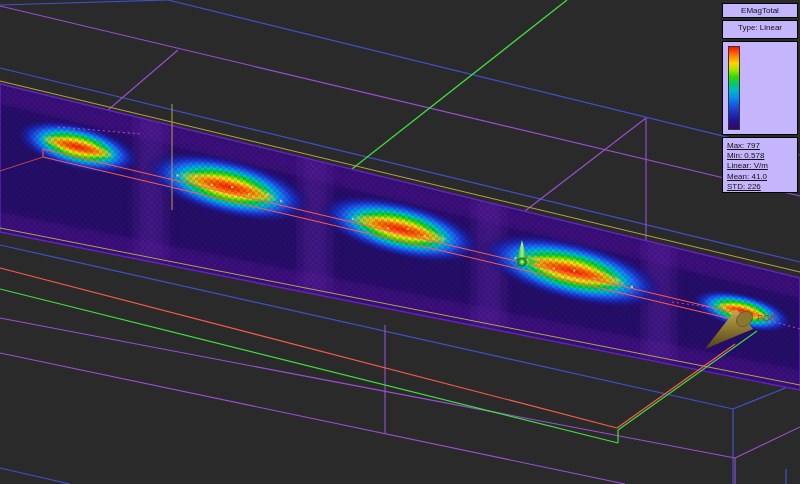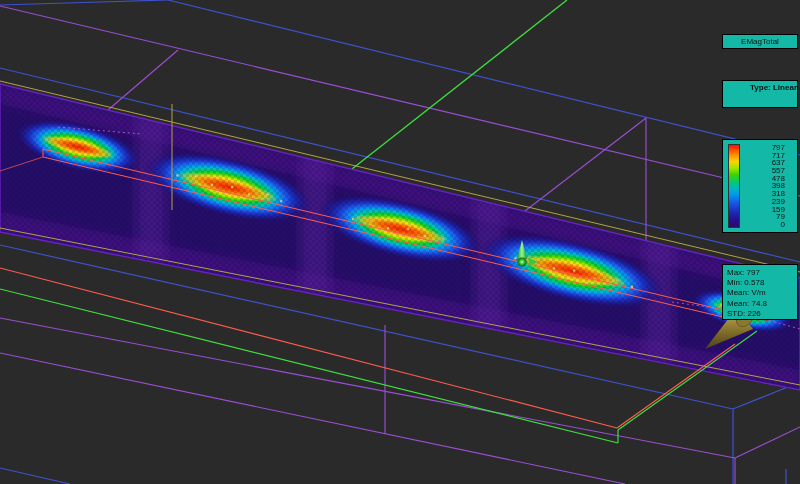--- a/index.html
+++ b/index.html
@@ -1,32 +1,32 @@
 <!DOCTYPE html>
 <html><head>
 <meta charset="utf-8">
 <style>
   html,body{margin:0;padding:0;background:#2a2a2a;}
   #stage{position:relative;width:800px;height:484px;overflow:hidden;background:#2a2a2a;
          font-family:"Liberation Sans", sans-serif;}
   #scene{position:absolute;left:0;top:0;}
   
   .legend{position:absolute;left:722px;top:3px;width:76px;font-size:8px;color:#111;}
-  .lg-box{background:#14b8a6;border:1px solid #000;margin-bottom:2px;box-sizing:border-box;margin-top:31px;}
+  .lg-box{background:#c4b5fd;border:1px solid #000;margin-bottom:2px;box-sizing:border-box;}
   .lg-title{height:15px;line-height:13px;text-align:center;}
-  .lg-type{height:28px;line-height:14px;text-align:right;font-weight:bold;}
+  .lg-type{height:19px;line-height:14px;text-align:center;}
   .lg-bar{height:94px;display:flex;padding:4px 3px 4px 5px;}
   .bar{width:12px;height:84px;border:1px solid #333;box-sizing:border-box;
        background:linear-gradient(to bottom,
          #ff0f00 0%, #ff7a00 10%, #ffd400 20%, #a0e800 28%, #3fd400 36%,
          #00c87a 46%, #00b4c8 54%, #0090f0 62%, #1b50e0 72%, #1b2bb4 82%,
          #241294 90%, #2d0a66 100%);}
   .ticks{flex:1;display:flex;flex-direction:column;justify-content:space-between;
          text-align:right;padding-right:9px;font-size:8px;line-height:7px;}
-  .lg-stats{padding:3px 4px 2px 4px;line-height:10.2px;height:56px;}
+  .lg-stats{padding:3px 4px 2px 4px;line-height:10.2px;height:56px;text-decoration:underline;}
 </style>
 </head>
 <body>
 
 <div id="stage">
 
 <svg id="scene" width="800" height="484" viewBox="0 0 800 484">
   <defs>
     <radialGradient id="jet">
       <stop offset="0" stop-color="#ff2600"></stop>
@@ -210,36 +210,23 @@
     <circle cx="522" cy="262" r="4.6" fill="url(#sphereGrad)"></circle>
     <polygon points="529,258 529,266 538,262" fill="#35cc35"></polygon>
   </g>
 </svg>
 
 <div class="legend">
   <div class="lg-box lg-title">EMagTotal</div>
   <div class="lg-box lg-type">Type: Linear</div>
   <div class="lg-box lg-bar">
     <div class="bar"></div>
-    <div class="ticks">
-      <span>797</span>
-      <span>717</span>
-      <span>637</span>
-      <span>557</span>
-      <span>478</span>
-      <span>398</span>
-      <span>318</span>
-      <span>239</span>
-      <span>159</span>
-      <span>79</span>
-      <span>0</span>
-    </div>
   </div>
   <div class="lg-box lg-stats">
     <div>Max: 797</div>
     <div>Min: 0.578</div>
-    <div>Mean: V/m</div>
-    <div>Mean: 74.8</div>
+    <div>Linear: V/m</div>
+    <div>Mean: 41.0</div>
     <div>STD: 226</div>
   </div>
 </div>
 
 </div>
 
 </body></html>

